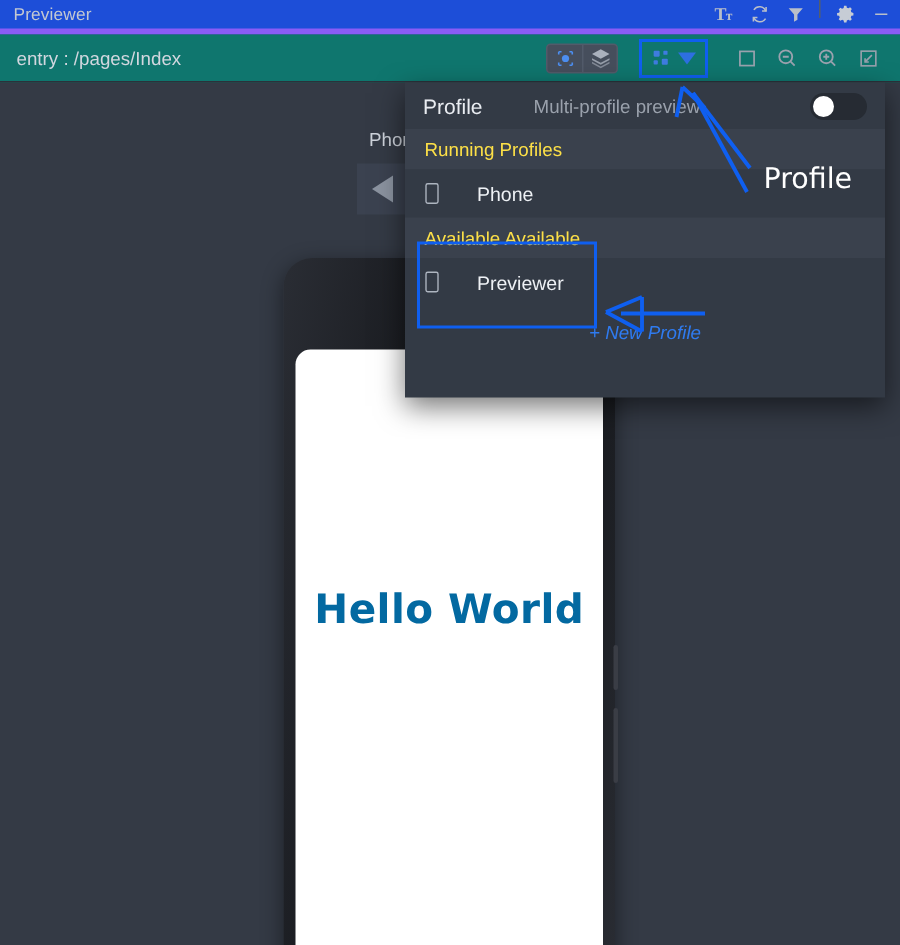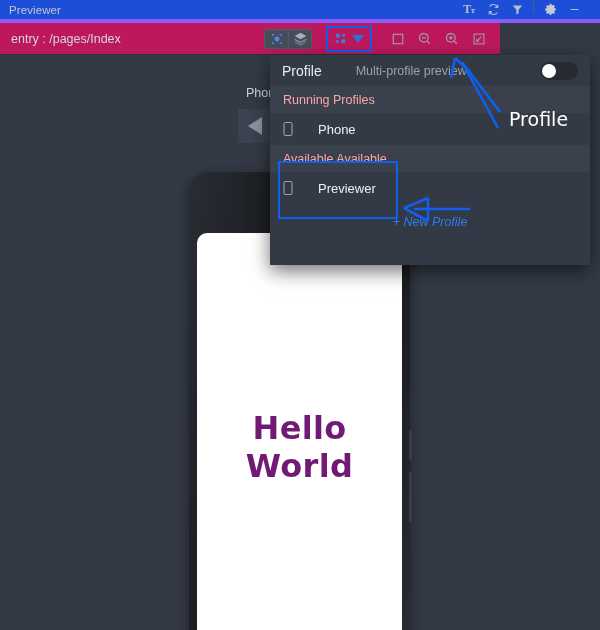--- a/index.html
+++ b/index.html
@@ -25,38 +25,38 @@
   }
   .titlebar-title {
     margin-left: 9px;
     color: #c3c8d1;
     font-size: 11.5px;
     letter-spacing: 0.1px;
   }
   .titlebar-actions {
     margin-left: auto;
     display: flex; align-items: flex-start;
-    padding-right: 14px; gap: 0px;
+    padding-right: 1px; gap: 0px;
   }
   .tb-btn {
     width: 24px; height: 22px;
     display: flex; align-items: center; justify-content: center;
     color: #b9bfc9;
   }
   .tb-sep {
     width: 1px; height: 13px; background: #565e6b;
     margin: 0 4px;
   }
   .icon-TT { font-size: 12px; font-weight: 700; letter-spacing: -0.5px; font-family:"Liberation Serif", serif;}
 
   
   .toolbar {
     position: absolute; left: 0; top: 23px;
-    width: 500px; height: 32px;
-    background: #be185d;
+    width: 600px; height: 32px;
+    background: #0f766e;
     display: flex; align-items: center;
     border-bottom: 1px solid #2c313a;
   }
   .breadcrumb {
     margin-left: 11px;
     color: #d2d7df; font-size: 12.5px;
   }
   .toolbar-right {
     margin-left: auto;
     display: flex; align-items: center;
@@ -135,24 +135,24 @@
   }
   .phone-btn-a {
     position: absolute; right: -2px; top: 258px;
     width: 3px; height: 30px; background: #3a3d45; border-radius: 2px;
   }
   .phone-btn-b {
     position: absolute; right: -2px; top: 300px;
     width: 3px; height: 50px; background: #3a3d45; border-radius: 2px;
   }
   .hello {
-    position: absolute; left: 0; right: 0; top: 176px;
+    position: absolute; left: 0; right: 0; top: 158px;
     text-align: center;
-    color: #701a75;
-    font-size: 32px;
+    color: #0369a1;
+    font-size: 27px;
     font-weight: 700;
     letter-spacing: 0.3px;
     font-family: "DejaVu Sans", sans-serif;
   }
 
   
   .panel {
     position: absolute; left: 270px; top: 55px;
     width: 320px; height: 210px;
     background: #333a45;
@@ -180,21 +180,21 @@
   }
   .toggle-knob {
     width: 14px; height: 14px; border-radius: 50%;
     background: #ffffff;
   }
   .sec-head {
     height: 27px;
     display: flex; align-items: center;
     padding-left: 13px;
     background: #3a414d;
-    color: #fca5a5;
+    color: #fde047;
     font-size: 12.5px;
   }
   .prof-row {
     height: 32px;
     display: flex; align-items: center;
     padding-left: 13px;
     color: #eef1f5;
     font-size: 13px;
     background: #333a45;
   }

